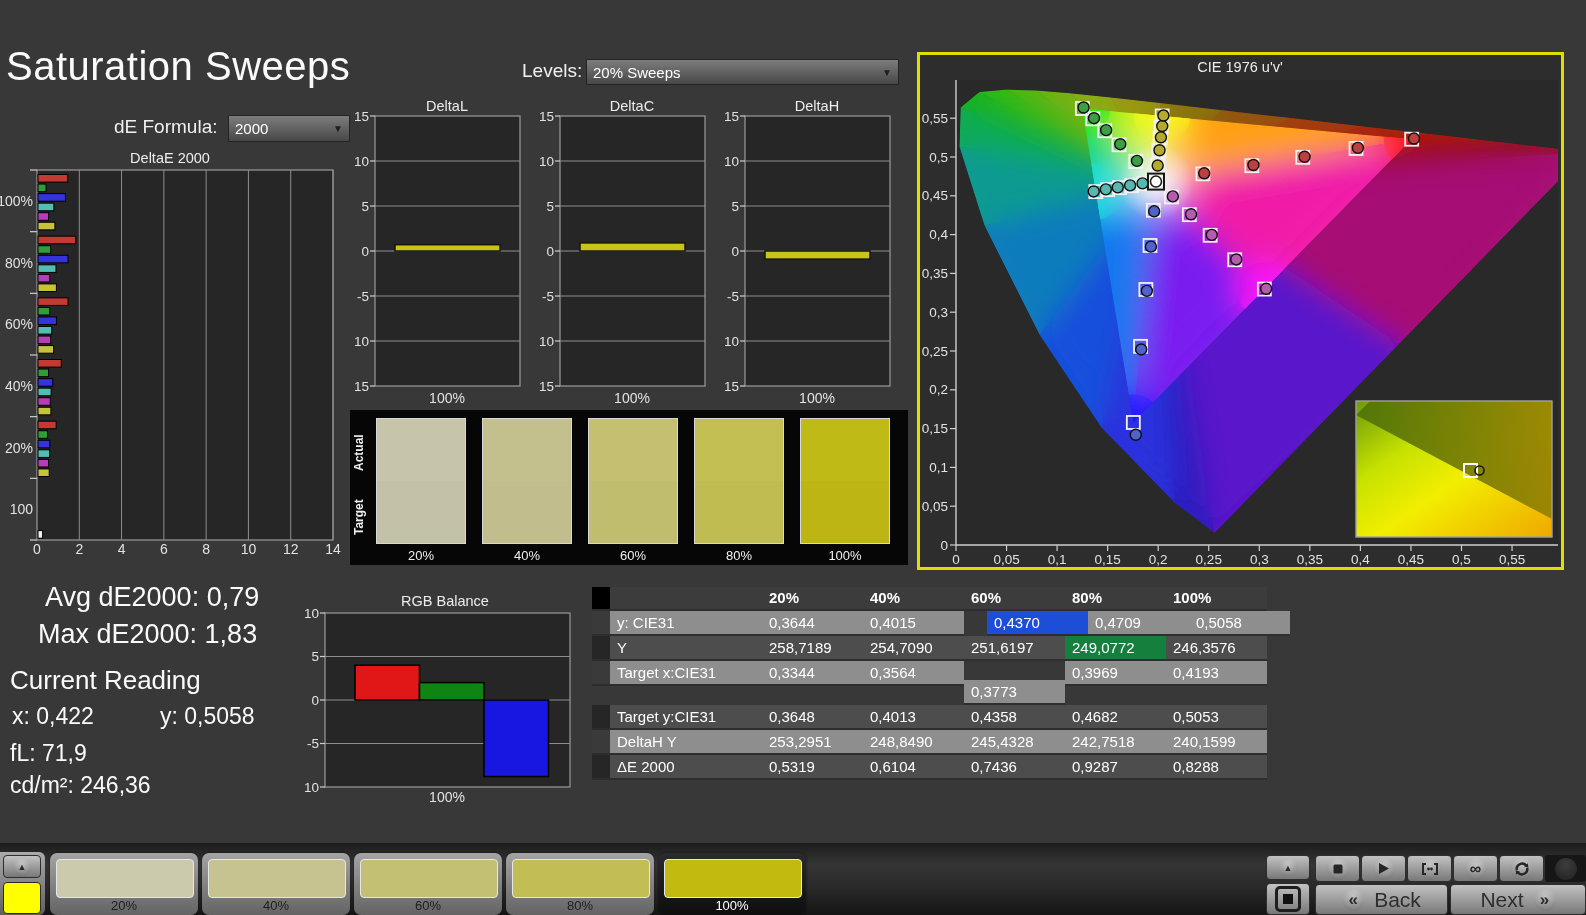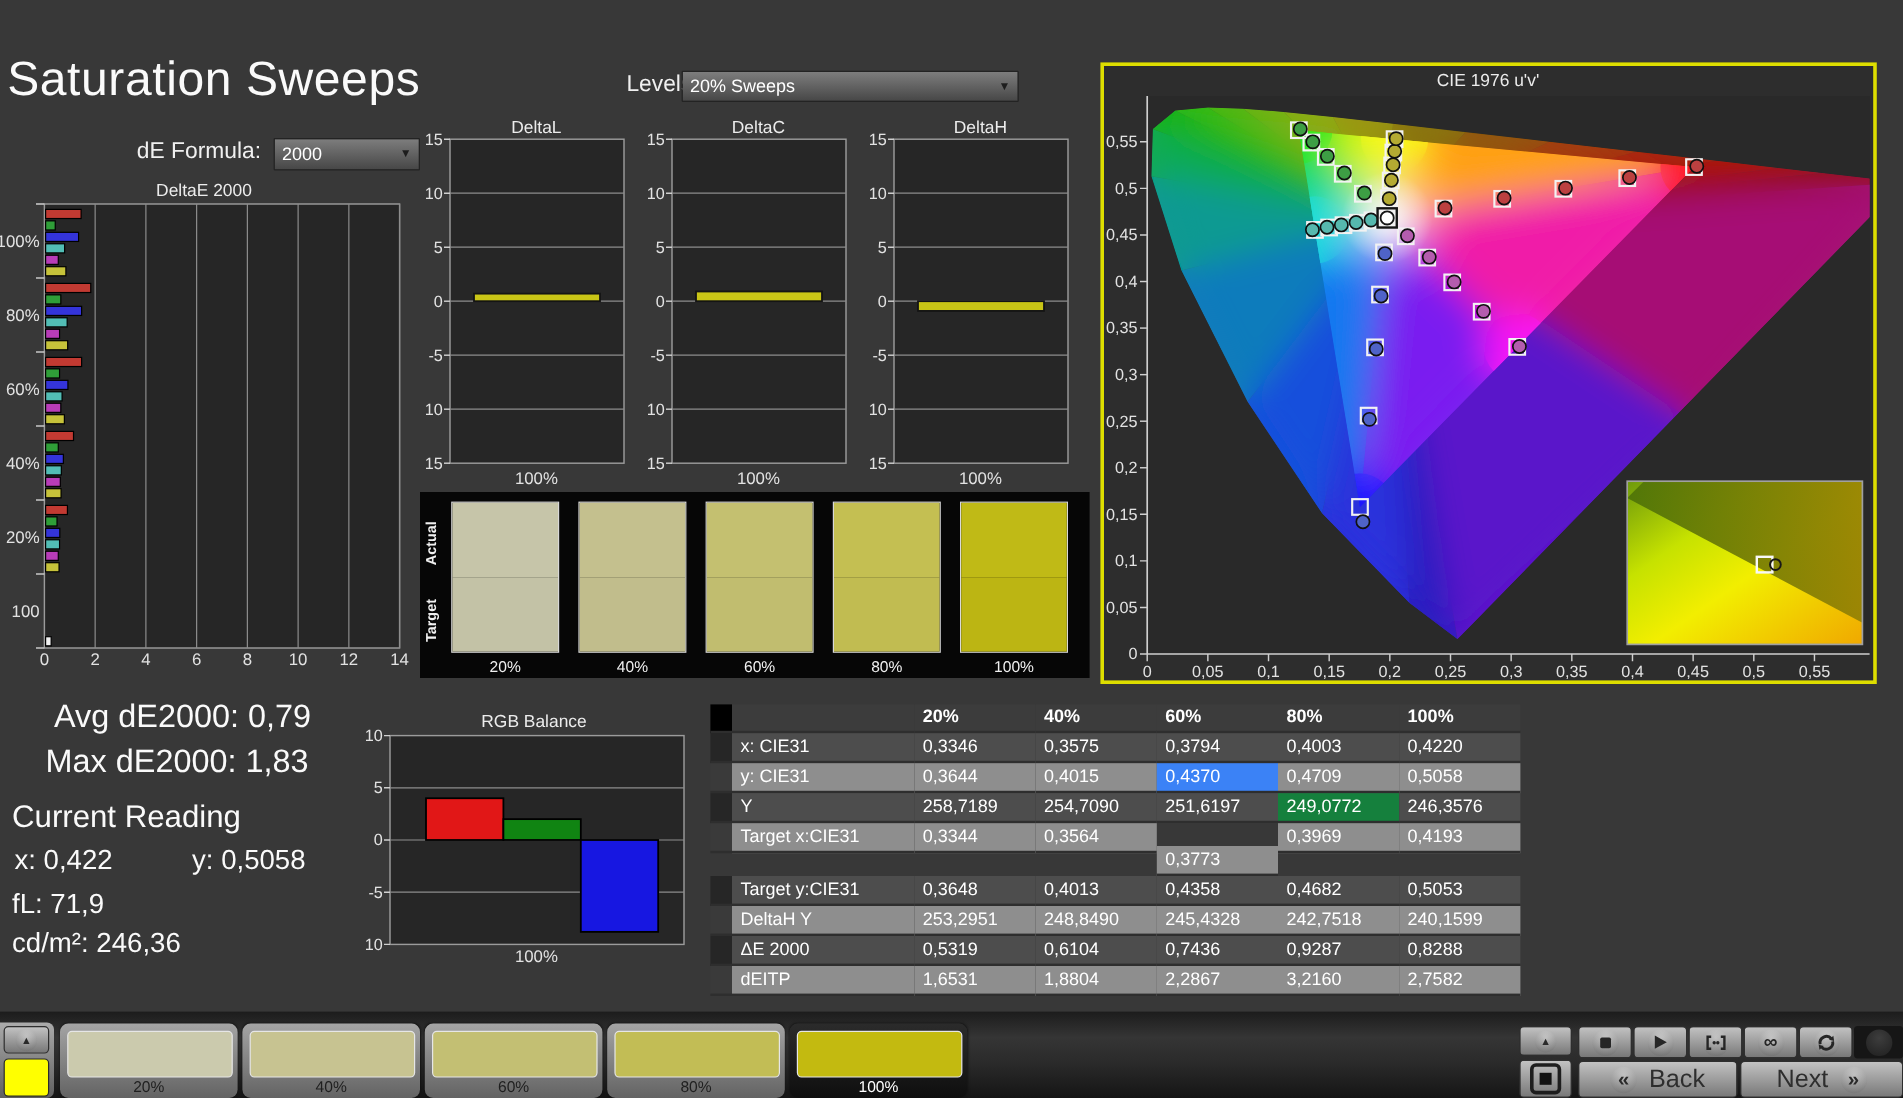--- a/index.html
+++ b/index.html
@@ -48,21 +48,21 @@
 
 <div class="abs" id="page-title">Saturation Sweeps</div>
 
 <div class="abs ctl-label" style="left:114px;top:116px;">dE Formula:</div>
 <div class="abs dropdown" style="left:228px;top:115px;width:122px;height:27px;text-align:right;">
   <span>2000</span>
   <span class="dd-arrow">▼</span>
 </div>
 
 <div class="abs ctl-label" style="left:522px;top:60px;">Levels:</div>
-<div class="abs dropdown" style="left:568px;top:59px;width:281px;height:26px;">
+<div class="abs dropdown" style="left:586px;top:59px;width:313px;height:26px;">
   <span>20% Sweeps</span>
   <span class="dd-arrow">▼</span>
 </div>
 
 <svg class="abs" id="deltae-svg" style="left:0;top:148px;" width="345" height="412">
     <text x="170" y="15" text-anchor="middle" class="ttl">DeltaE 2000</text>
     <rect x="37" y="22" width="296" height="370" fill="#262626" stroke="#9b9b9b" stroke-width="1.2"></rect>
     <line x1="79.286" y1="22" x2="79.286" y2="392" stroke="#8d8d8d" stroke-width="1"></line>
     <line x1="121.572" y1="22" x2="121.572" y2="392" stroke="#8d8d8d" stroke-width="1"></line>
     <line x1="163.858" y1="22" x2="163.858" y2="392" stroke="#8d8d8d" stroke-width="1"></line>
@@ -499,34 +499,25 @@
     <div class="trow thead">
       <div class="tcell" style="width: 18px; background: rgb(0, 0, 0);"></div>
       <div class="tcell" style="width: 152px; background: rgb(60, 60, 60);"></div>
       <div class="tcell" style="width: 101px; background: rgb(60, 60, 60);">20%</div>
       <div class="tcell" style="width: 101px; background: rgb(60, 60, 60);">40%</div>
       <div class="tcell" style="width: 101px; background: rgb(60, 60, 60);">60%</div>
       <div class="tcell" style="width: 101px; background: rgb(60, 60, 60);">80%</div>
       <div class="tcell" style="width: 101px; background: rgb(60, 60, 60);">100%</div>
     </div>
     <div class="trow">
-      <div class="tcell" style="width: 18px; background: rgb(38, 38, 38);"></div>
-      <div class="tcell" style="width: 152px; background: rgb(77, 77, 77);">x: CIE31</div>
-      <div class="tcell" style="width: 101px; background: rgb(77, 77, 77);">0,3346</div>
-      <div class="tcell" style="width: 101px; background: rgb(77, 77, 77);">0,3575</div>
-      <div class="tcell" style="width: 101px; background: rgb(77, 77, 77);">0,3794</div>
-      <div class="tcell" style="width: 101px; background: rgb(77, 77, 77);">0,4003</div>
-      <div class="tcell" style="width: 101px; background: rgb(77, 77, 77);">0,4220</div>
-    </div>
-    <div class="trow">
       <div class="tcell" style="width: 18px; background: rgb(58, 58, 58);"></div>
       <div class="tcell" style="width: 152px; background: rgb(142, 142, 142);">y: CIE31</div>
       <div class="tcell" style="width: 101px; background: rgb(142, 142, 142);">0,3644</div>
       <div class="tcell" style="width: 101px; background: rgb(142, 142, 142);">0,4015</div>
-      <div class="tcell" style="width: 101px; background: #3b82f6;">0,4370</div>
+      <div class="tcell" style="width: 101px; background: #1d4ed8; margin-left: 23px;">0,4370</div>
       <div class="tcell" style="width: 101px; background: rgb(142, 142, 142);">0,4709</div>
       <div class="tcell" style="width: 101px; background: rgb(142, 142, 142);">0,5058</div>
     </div>
     <div class="trow">
       <div class="tcell" style="width: 18px; background: rgb(38, 38, 38);"></div>
       <div class="tcell" style="width: 152px; background: rgb(77, 77, 77);">Y</div>
       <div class="tcell" style="width: 101px; background: rgb(77, 77, 77);">258,7189</div>
       <div class="tcell" style="width: 101px; background: rgb(77, 77, 77);">254,7090</div>
       <div class="tcell" style="width: 101px; background: rgb(77, 77, 77);">251,6197</div>
       <div class="tcell" style="width: 101px; background: #15803d;">249,0772</div>
@@ -560,29 +551,20 @@
       <div class="tcell" style="width: 101px; background: rgb(142, 142, 142);">240,1599</div>
     </div>
     <div class="trow">
       <div class="tcell" style="width: 18px; background: rgb(38, 38, 38);"></div>
       <div class="tcell" style="width: 152px; background: rgb(77, 77, 77);">ΔE 2000</div>
       <div class="tcell" style="width: 101px; background: rgb(77, 77, 77);">0,5319</div>
       <div class="tcell" style="width: 101px; background: rgb(77, 77, 77);">0,6104</div>
       <div class="tcell" style="width: 101px; background: rgb(77, 77, 77);">0,7436</div>
       <div class="tcell" style="width: 101px; background: rgb(77, 77, 77);">0,9287</div>
       <div class="tcell" style="width: 101px; background: rgb(77, 77, 77);">0,8288</div>
-    </div>
-    <div class="trow">
-      <div class="tcell" style="width: 18px; background: rgb(58, 58, 58);"></div>
-      <div class="tcell" style="width: 152px; background: rgb(142, 142, 142);">dEITP</div>
-      <div class="tcell" style="width: 101px; background: rgb(142, 142, 142);">1,6531</div>
-      <div class="tcell" style="width: 101px; background: rgb(142, 142, 142);">1,8804</div>
-      <div class="tcell" style="width: 101px; background: rgb(142, 142, 142);">2,2867</div>
-      <div class="tcell" style="width: 101px; background: rgb(142, 142, 142);">3,2160</div>
-      <div class="tcell" style="width: 101px; background: rgb(142, 142, 142);">2,7582</div>
     </div>
   </div>
 
 <div class="abs" id="bottom-bar">
   <div style="position:absolute;left:0;top:9px;width:45px;height:63px;border-radius:0 6px 6px 0;
               background:linear-gradient(180deg,#ababab,#5f5f5f);">
     <div class="gray-btn" style="left:3px;top:3px;width:38px;height:23px;font-size:9px;">
       <span class="circ" style="width:18px;height:18px;">▲</span>
     </div>
     <div id="preview-swatch" style="position: absolute; left: 3px; top: 30px; width: 36px; height: 30px; border-radius: 4px; border: 1px solid rgb(42, 42, 42); background: rgb(255, 255, 0);"></div>

